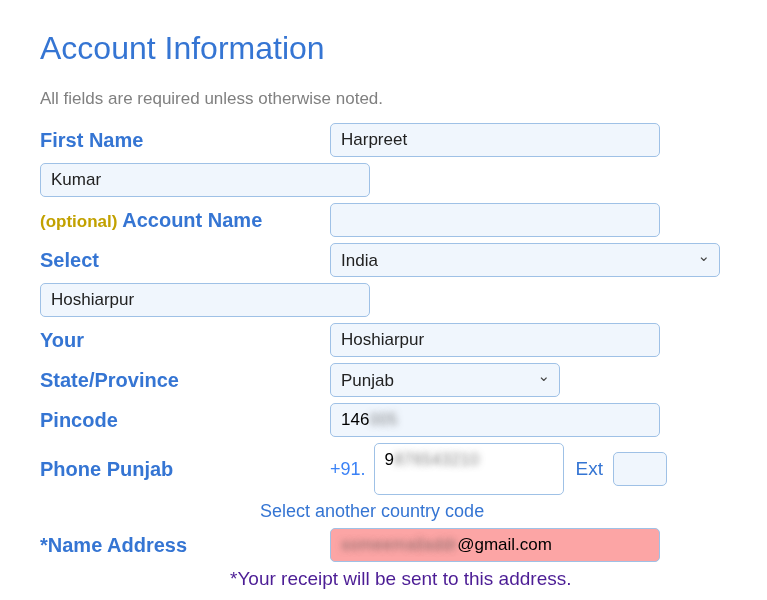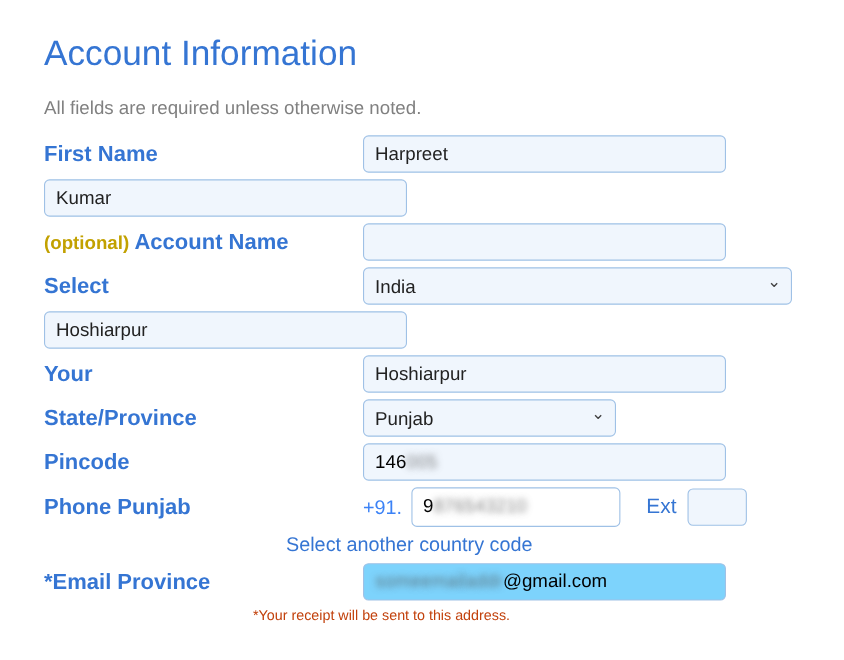--- a/index.html
+++ b/index.html
@@ -75,37 +75,37 @@
       background: #fff;
     }
     .phone-prefix {
       color: #3b82f6;
       font-size: 18px;
       margin-right: 2px;
     }
     .ext-label {
       color: #3575d3;
       font-size: 19px;
-      margin-left: 18px;
+      margin-left: 6px;
       margin-right: 4px;
     }
     .link-row {
       text-align: left;
       padding-left: 220px;
       margin-top: 3px;
       margin-bottom: 6px;
     }
     .link {
       color: #3575d3;
       font-size: 18px;
       cursor: pointer;
     }
     .footnote {
-      color: #c2410c;
-      font-size: 13px;
+      color: #4c1d95;
+      font-size: 19px;
       padding-left: 190px;
       margin-top: 6px;
     }
     select {
       appearance: none;
       background-image: none;
       padding-right: 24px;
       position: relative;
     }
     .select-wrap {
@@ -196,34 +196,34 @@
     <div class="w-full" style="border:1px solid #9fc1e6;border-radius:5px;background:#f0f6fd;padding:6px 10px;height:34px;font-size:17px;">
       <span>146</span><span class="blur">005</span>
     </div>
   </div>
 </div>
 
 <div class="form-row">
   <div class="label-col">Phone Punjab</div>
   <div class="input-col">
     <span class="phone-prefix">+91.</span>
-    <div class="w-phone" style="border:1px solid #9fc1e6;border-radius:5px;background:#fff;padding:6px 10px;height:36px;font-size:17px;">
+    <div class="w-phone" style="border:1px solid #9fc1e6;border-radius:5px;background:#fff;padding:6px 10px;height:52px;font-size:17px;">
       <span>9</span><span class="blur">876543210</span>
     </div>
     <span class="ext-label">Ext</span>
     <input type="text" class="w-ext" value="" style="">
   </div>
 </div>
 
 <div class="link-row">
   <span class="link">Select another country code</span>
 </div>
 
 <div class="form-row">
-  <div class="label-col">*Email Province</div>
-  <div class="input-col">
-    <div class="w-full" style="border:1px solid #9fc1e6;border-radius:5px;background:#7dd3fc;padding:6px 10px;height:34px;font-size:17px;">
+  <div class="label-col">*Name Address</div>
+  <div class="input-col">
+    <div class="w-full" style="border:1px solid #9fc1e6;border-radius:5px;background:#fca5a5;padding:6px 10px;height:34px;font-size:17px;">
       <span class="blur">someemailaddr</span><span>@gmail.com</span>
     </div>
   </div>
 </div>
 
 <p class="footnote">*Your receipt will be sent to this address.</p>
 
 </body></html>

